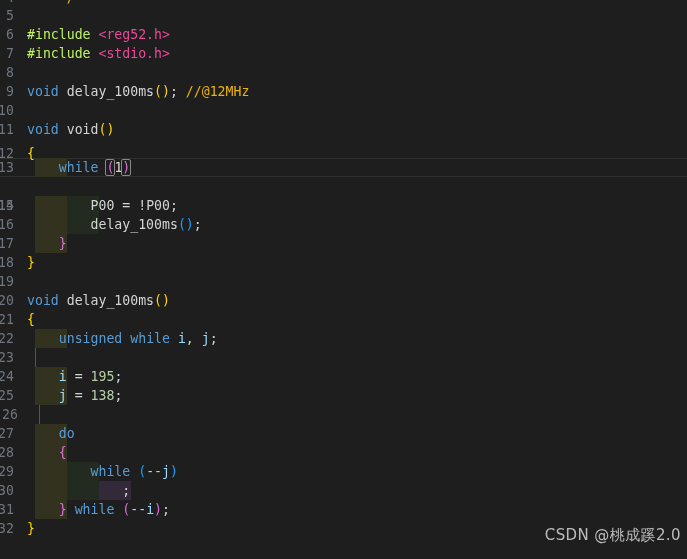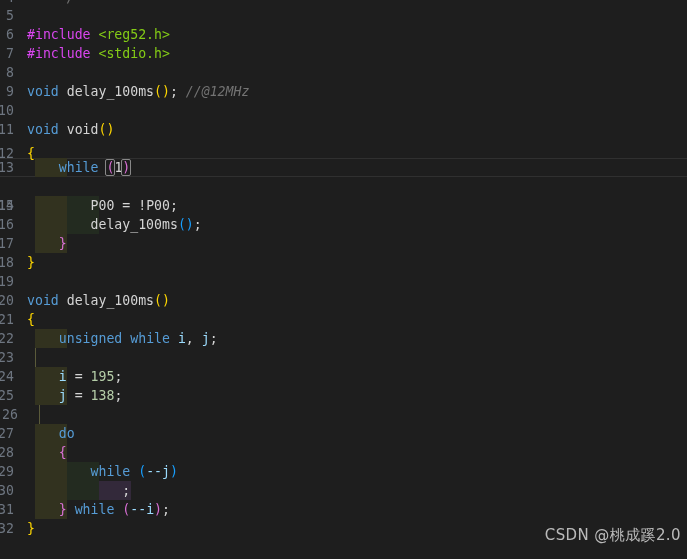--- a/index.html
+++ b/index.html
@@ -93,23 +93,23 @@
     pointer-events: none;
   }
 
   
   .kw       { color: #569cd6; }   
   .ctrl     { color: #569cd6; }
   .fn       { color: #d4d4d4; }
   .ident    { color: #9cdcfe; }
   .plain    { color: #d4d4d4; }
   .num      { color: #b5cea8; }
-  .str      { color: #84cc16; }
-  .pre      { color: #d946ef; }
-  .cmt      { color: #737373; font-style: italic; }
+  .str      { color: #ec4899; }
+  .pre      { color: #bef264; }
+  .cmt      { color: #eab308; }
   .op       { color: #d4d4d4; }
   .br-y     { color: #ffd700; }
   .br-p     { color: #da70d6; }
   .br-b     { color: #179fff; }
   .semi     { color: #d4d4d4; }
 
   
   .bmatch {
     outline: 1px solid #888888;
     outline-offset: 0px;

